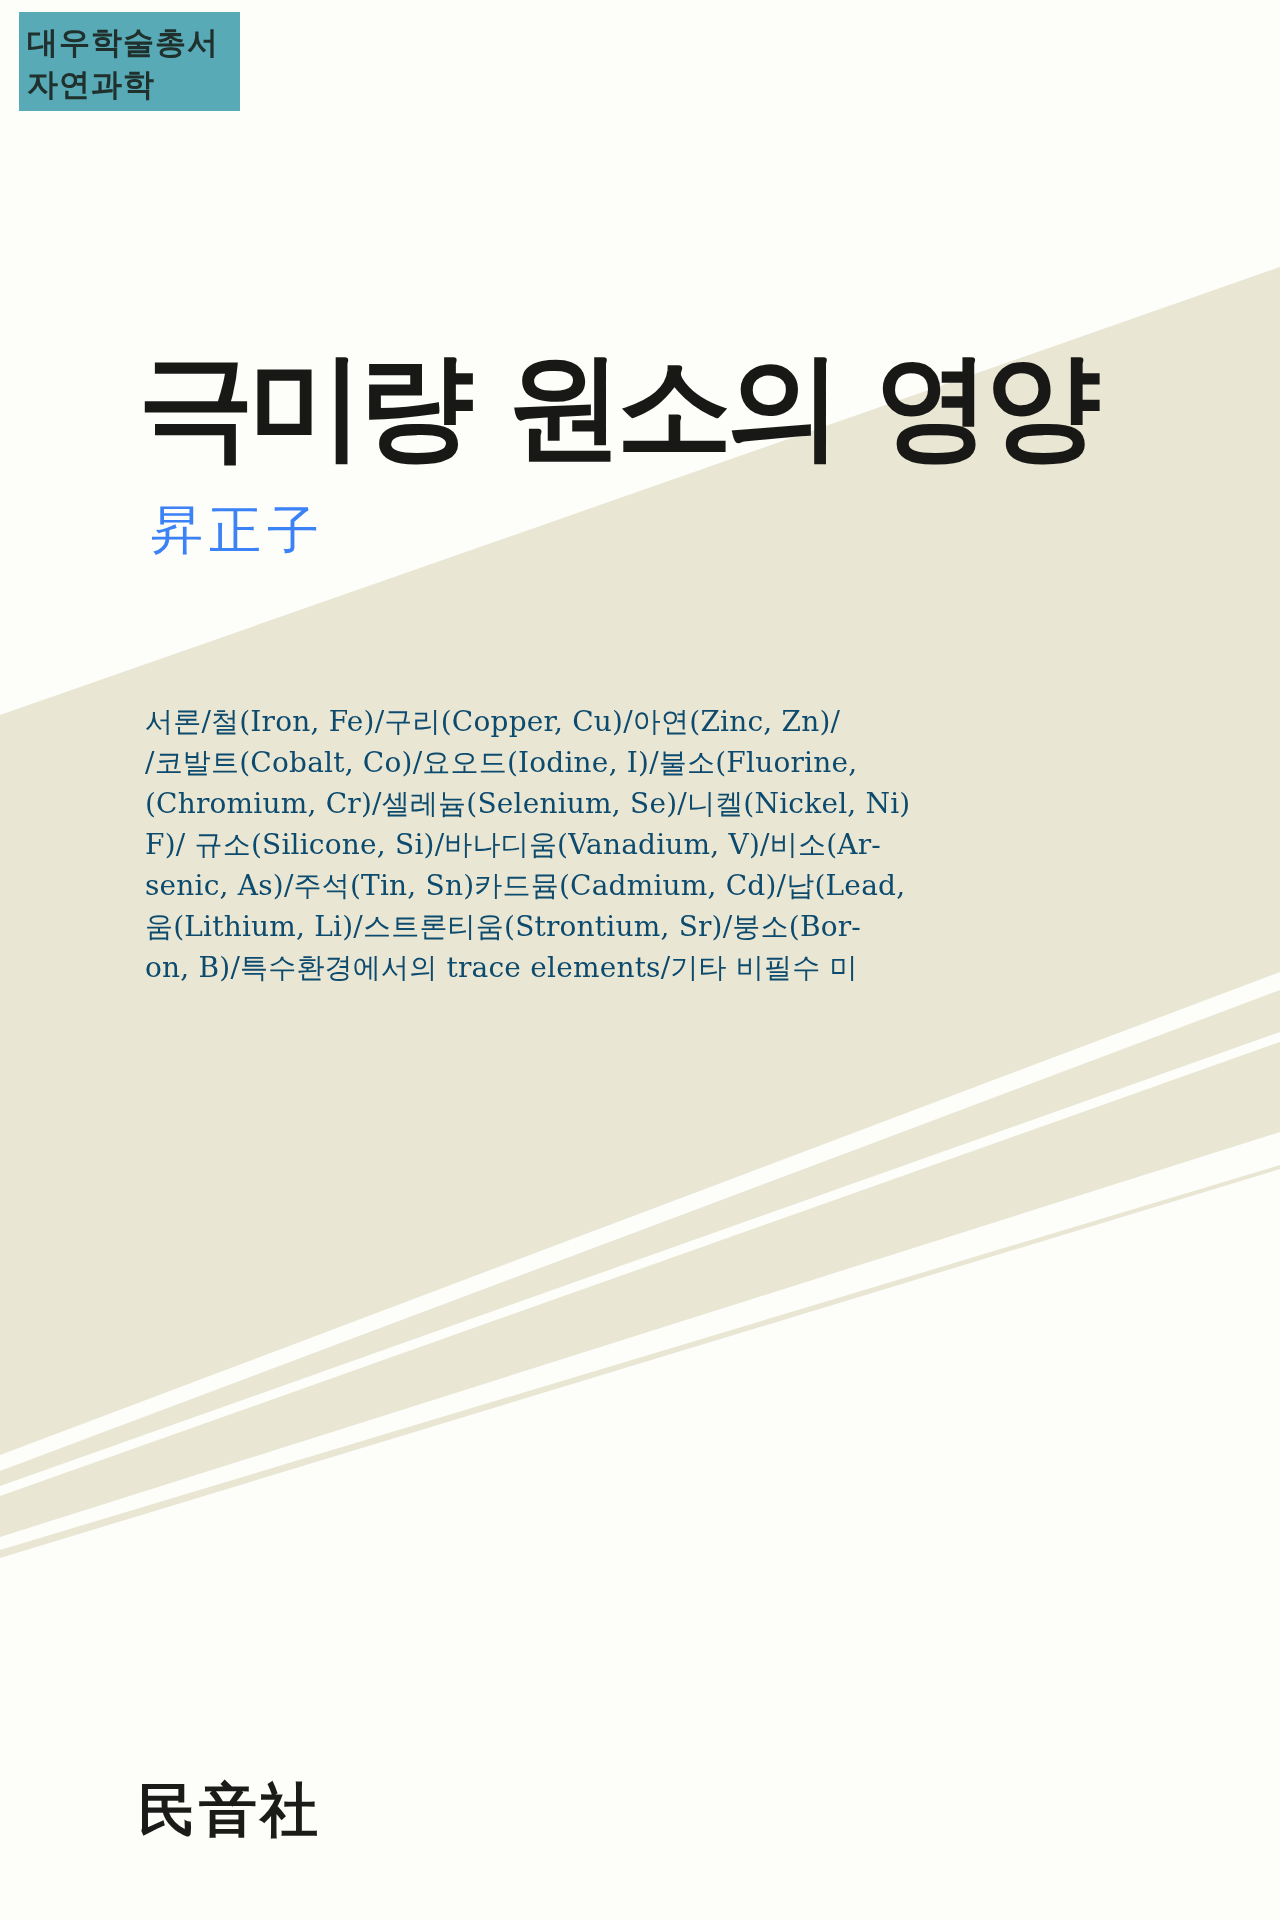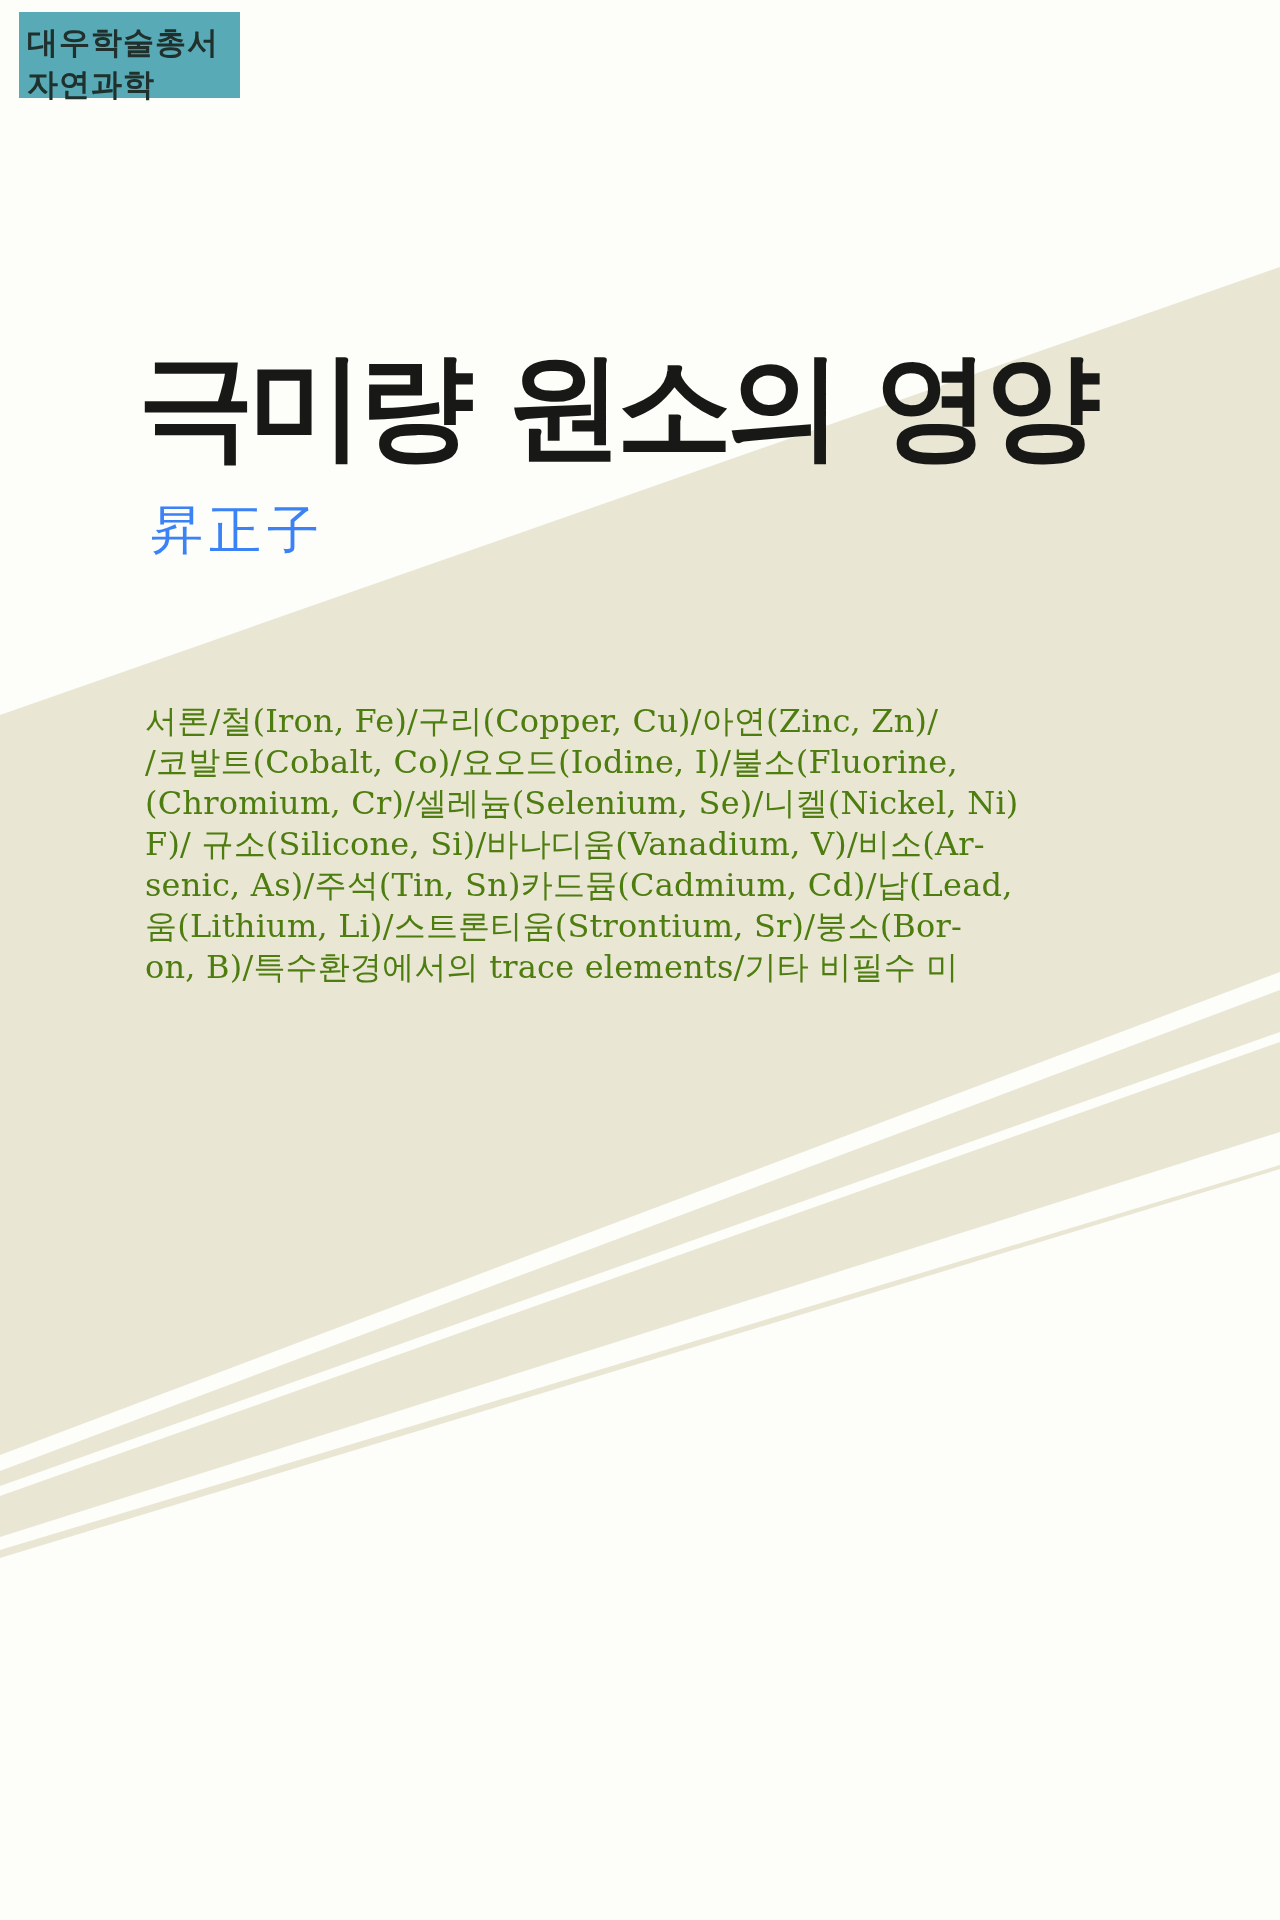--- a/index.html
+++ b/index.html
@@ -22,21 +22,21 @@
     top: 0;
     width: 1280px;
     height: 1920px;
     display: block;
   }
   .series-box {
     position: absolute;
     left: 19px;
     top: 12px;
     width: 221px;
-    height: 86px;
+    height: 99px;
     background: #58aab6;
     box-sizing: border-box;
     padding: 9px 0 0 8px;
     font-family: "DejaVu Sans", "Liberation Sans", sans-serif;
     font-weight: 700;
     font-size: 31px;
     line-height: 42px;
     letter-spacing: 1px;
     color: #20302d;
   }
@@ -64,24 +64,24 @@
     font-weight: 500;
     letter-spacing: 6px;
     line-height: 68px;
     color: #3b82f6;
   }
   .contents-block {
     position: absolute;
     left: 145px;
     top: 701px;
     width: 690px;
-    font-size: 32px;
+    font-size: 28px;
     line-height: 41px;
     letter-spacing: 0.2px;
-    color: #4d7c0f;
+    color: #0c4a6e;
   }
   .contents-line {
     white-space: nowrap;
   }
   .publisher {
     position: absolute;
     left: 138px;
     top: 1774px;
     font-size: 58px;
     font-weight: 700;
@@ -114,14 +114,15 @@
   <div class="contents-block">
     <div class="contents-line">서론/철(Iron, Fe)/구리(Copper, Cu)/아연(Zinc, Zn)/</div>
     <div class="contents-line">/코발트(Cobalt, Co)/요오드(Iodine, I)/불소(Fluorine,</div>
     <div class="contents-line">(Chromium, Cr)/셀레늄(Selenium, Se)/니켈(Nickel, Ni)</div>
     <div class="contents-line">F)/ 규소(Silicone, Si)/바나디움(Vanadium, V)/비소(Ar-</div>
     <div class="contents-line">senic, As)/주석(Tin, Sn)카드뮴(Cadmium, Cd)/납(Lead,</div>
     <div class="contents-line">움(Lithium, Li)/스트론티움(Strontium, Sr)/붕소(Bor-</div>
     <div class="contents-line">on, B)/특수환경에서의 trace elements/기타 비필수 미</div>
   </div>
 
+  <div class="publisher">民音社</div>
 
 </div>
 
 </body></html>

